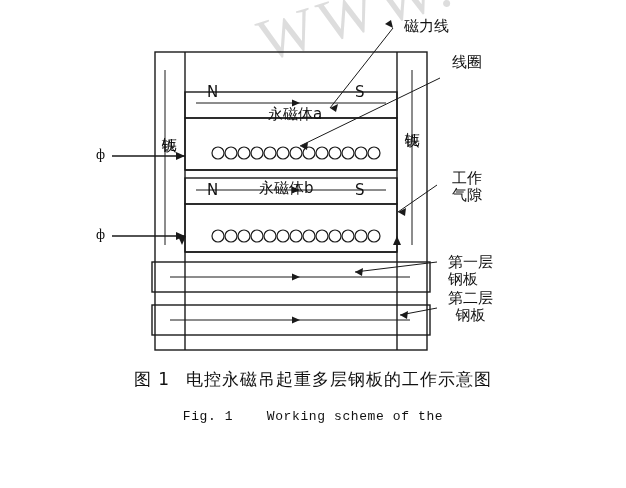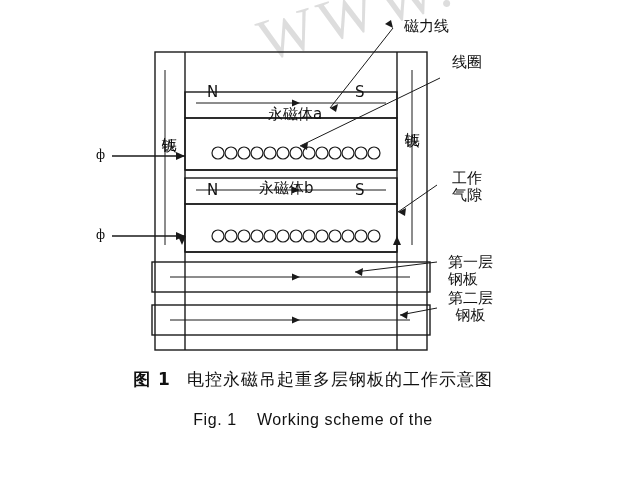--- a/index.html
+++ b/index.html
@@ -74,25 +74,24 @@
     text-align: center;
   }
   .cap-cn {
     font-family: "DejaVu Sans", sans-serif;
     font-size: 17px;
     letter-spacing: 1px;
     margin-bottom: 14px;
   }
   .cap-cn .num {
     margin-right: 16px;
-    font-weight: bold;
   }
   .cap-en {
-    font-family: Liberation Sans, sans-serif;
-    font-size: 16px;
+    font-family: Liberation Mono, monospace;
+    font-size: 13px;
     letter-spacing: 0.6px;
     line-height: 1.9;
   }
 </style>
 </head>
 <body>
 
 <div id="root">
 
   <div class="fig-area">

